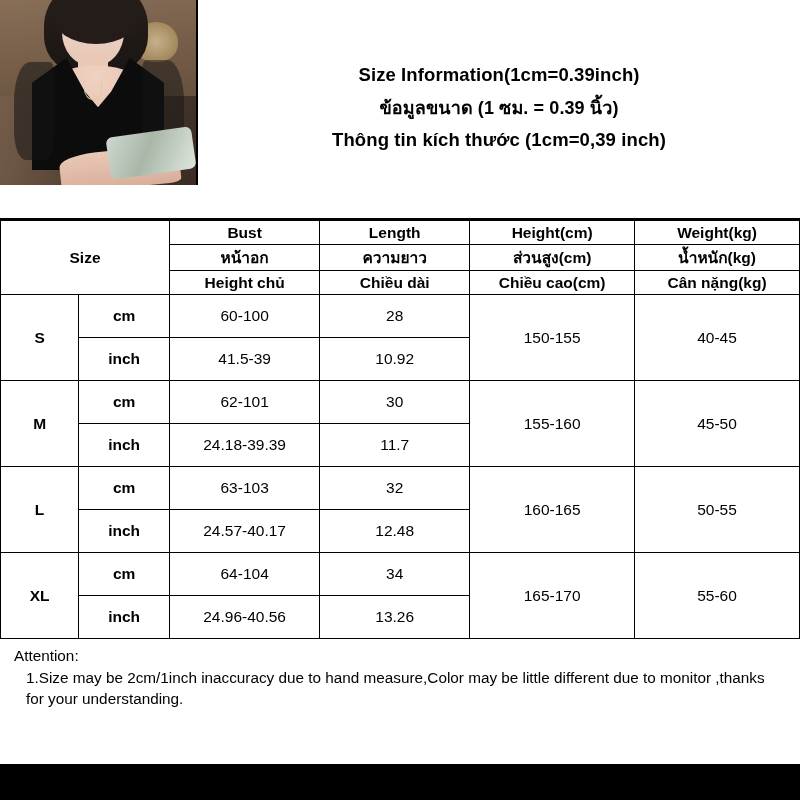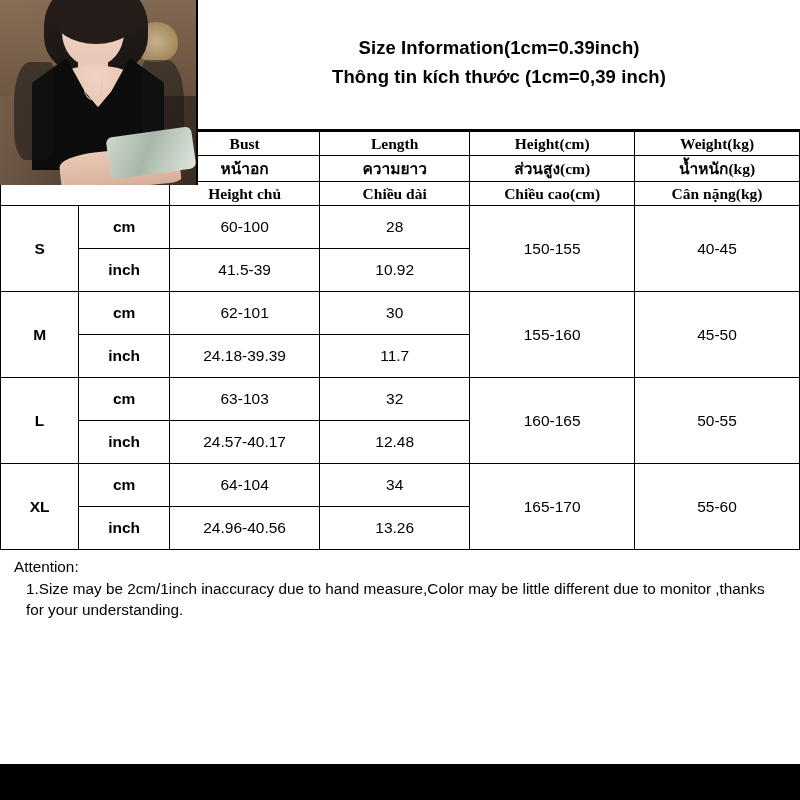--- a/index.html
+++ b/index.html
@@ -15,21 +15,21 @@
   .sheet {
     width: 800px;
     height: 800px;
     position: relative;
     background: #ffffff;
   }
 
   
   .top {
     display: flex;
-    height: 131px;
+    height: 220px;
     border-bottom: 2px solid #000;
   }
   .photo {
     width: 198px;
     height: 185px;
     position: relative;
     overflow: hidden;
     background: #4a3b33;
     flex: 0 0 198px;
     border-right: 2px solid #000;
@@ -145,21 +145,21 @@
     font-size: 15.5px;
     padding: 0;
   }
   col.c-size  { width: 74px; }
   col.c-unit  { width: 86px; }
   col.c-bust  { width: 142px; }
   col.c-len   { width: 142px; }
   col.c-hgt   { width: 156px; }
   col.c-wgt   { width: 156px; }
 
-  .hdr-row td { height: 24px; font-weight: bold; font-size: 15.5px; font-family: Liberation Serif, serif; }
+  .hdr-row td { height: 24px; font-weight: bold; font-size: 15.5px; }
   .hdr-row.r2 td, .hdr-row.r3 td { font-weight: bold; }
   .size-label-cell {
     font-weight: bold;
     font-size: 22px;
   }
   .grp-size {
     font-weight: bold;
     font-size: 17px;
   }
   .unit-cell { font-weight: bold; font-size: 15px; }
@@ -199,20 +199,21 @@
       <div class="top-black"></div>
       <div class="sheer-l"></div>
       <div class="sheer-r"></div>
       <div class="necklace"></div>
       <div class="leg"></div>
       <div class="skirt"></div>
       <div class="green-dot"></div>
     </div>
     <div class="title-cell">
       <div class="title-line">Size Information(1cm=0.39inch)</div>
+      <div class="title-line thai">ข้อมูลขนาด (1 ซม. = 0.39 นิ้ว)</div>
       <div class="title-line">Thông tin kích thước (1cm=0,39 inch)</div>
     </div>
   </div>
 
   <table class="size">
     <colgroup>
       <col class="c-size">
         <col class="c-unit">
         <col class="c-bust">
       <col class="c-len">

